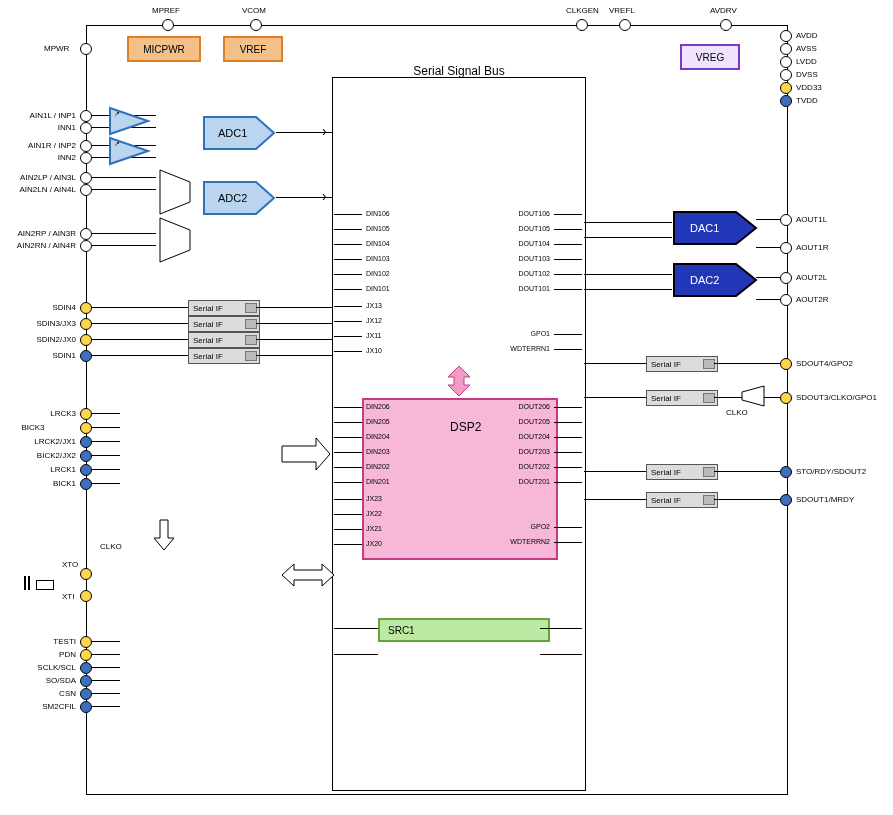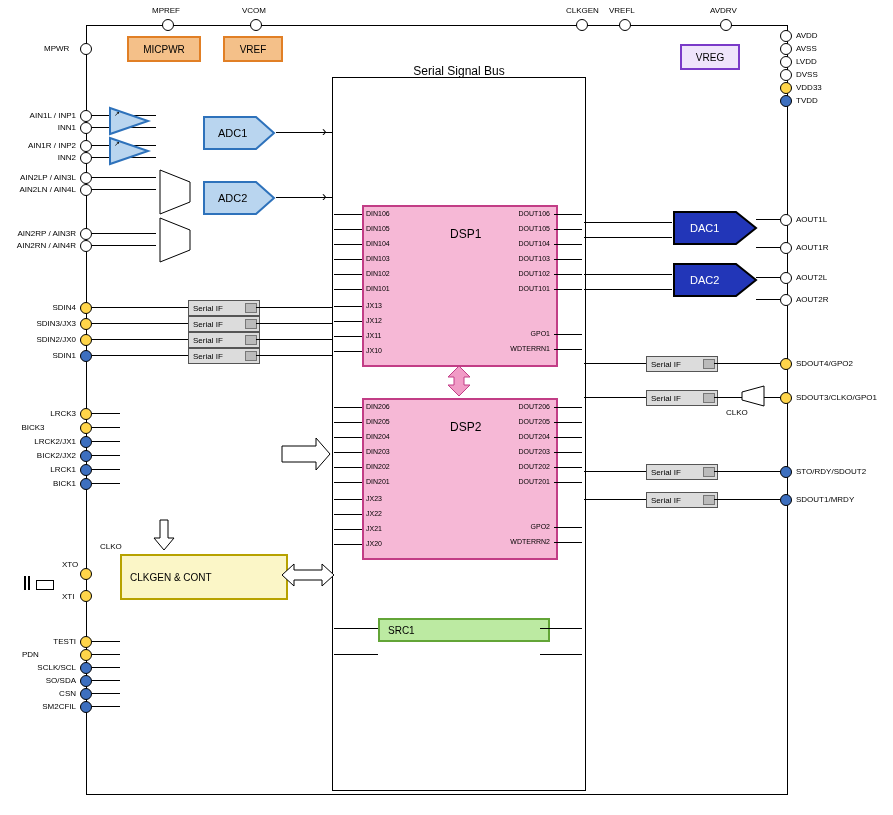--- a/index.html
+++ b/index.html
@@ -124,23 +124,20 @@
 
 <div class="wire" style="left:276px;top:132px;width:58px;height:1px"></div>
 <div class="wire" style="left:276px;top:197px;width:58px;height:1px"></div>
 <div class="chev" style="left:322px;top:126px">›</div>
 <div class="chev" style="left:322px;top:191px">›</div>
 
 <div class="serialbus" style="left:332px;top:77px;width:252px;height:712px">
   <div class="sbtitle">Serial Signal Bus</div>
 </div>
 
-<div class="abs box pink" style="left:362px;top:205px;width:192px;height:158px">
-  <span style="position:absolute;left:86px;top:20px;font-size:12px">DSP1</span>
-</div>
 
 <div class="abs box pink" style="left:362px;top:398px;width:192px;height:158px">
   <span style="position:absolute;left:86px;top:20px;font-size:12px">DSP2</span>
 </div>
 
 <svg class="abs" style="left:446px;top:366px" width="26" height="30">
   <polygon points="13,0 24,11 18,11 18,19 24,19 13,30 2,19 8,19 8,11 2,11" fill="#f19bc6" stroke="#c23d86"></polygon>
 </svg>
 
 <div id="dspports">
@@ -345,44 +342,41 @@
        <div class="pinlbl" style="left:22px;top:451px;width:54px;text-align:right">BICK2/JX2</div>
        <div class="wire" style="left:92px;top:455px;width:28px;height:1px"></div>
       <div class="abs pin b" style="left:80px;top:464px"></div>
        <div class="pinlbl" style="left:22px;top:465px;width:54px;text-align:right">LRCK1</div>
        <div class="wire" style="left:92px;top:469px;width:28px;height:1px"></div>
       <div class="abs pin b" style="left:80px;top:478px"></div>
        <div class="pinlbl" style="left:22px;top:479px;width:54px;text-align:right">BICK1</div>
        <div class="wire" style="left:92px;top:483px;width:28px;height:1px"></div>
     </div>
 
-<div class="abs box yellow" style="left:120px;top:554px;width:156px;height:42px;justify-content:flex-start;padding-left:8px">
-      <span>CLKGEN &amp; CONT</span>
-    </div>
 <div class="pinlbl" style="left:100px;top:542px">CLKO</div>
 
 <svg class="abs" style="left:280px;top:560px" width="56" height="30">
   <polygon points="2,15 14,4 14,10 42,10 42,4 54,15 42,26 42,20 14,20 14,26" fill="#fff" stroke="#000"></polygon>
 </svg>
 
 <div class="abs pin y" style="left:80px;top:568px"></div>
 <div class="pinlbl" style="left:62px;top:560px">XTO</div>
 <div class="abs pin y" style="left:80px;top:590px"></div>
 <div class="pinlbl" style="left:62px;top:592px">XTI</div>
 <div class="osc" style="left:36px;top:580px"></div>
 <div class="cap" style="left:28px;top:576px"></div>
 <div class="cap" style="left:24px;top:576px"></div>
 
 
 <div id="ctrlpins">
       <div class="abs pin y" style="left:80px;top:636px"></div>
        <div class="pinlbl" style="left:22px;top:637px;width:54px;text-align:right">TESTI</div>
        <div class="wire" style="left:92px;top:641px;width:28px;height:1px"></div>
       <div class="abs pin y" style="left:80px;top:649px"></div>
-       <div class="pinlbl" style="left:22px;top:650px;width:54px;">PDN</div>
+       <div class="pinlbl" style="left:22px;top:650px;width:54px;text-align:right">PDN</div>
        <div class="wire" style="left:92px;top:654px;width:28px;height:1px"></div>
       <div class="abs pin b" style="left:80px;top:662px"></div>
        <div class="pinlbl" style="left:22px;top:663px;width:54px;text-align:right">SCLK/SCL</div>
        <div class="wire" style="left:92px;top:667px;width:28px;height:1px"></div>
       <div class="abs pin b" style="left:80px;top:675px"></div>
        <div class="pinlbl" style="left:22px;top:676px;width:54px;text-align:right">SO/SDA</div>
        <div class="wire" style="left:92px;top:680px;width:28px;height:1px"></div>
       <div class="abs pin b" style="left:80px;top:688px"></div>
        <div class="pinlbl" style="left:22px;top:689px;width:54px;text-align:right">CSN</div>
        <div class="wire" style="left:92px;top:693px;width:28px;height:1px"></div>

